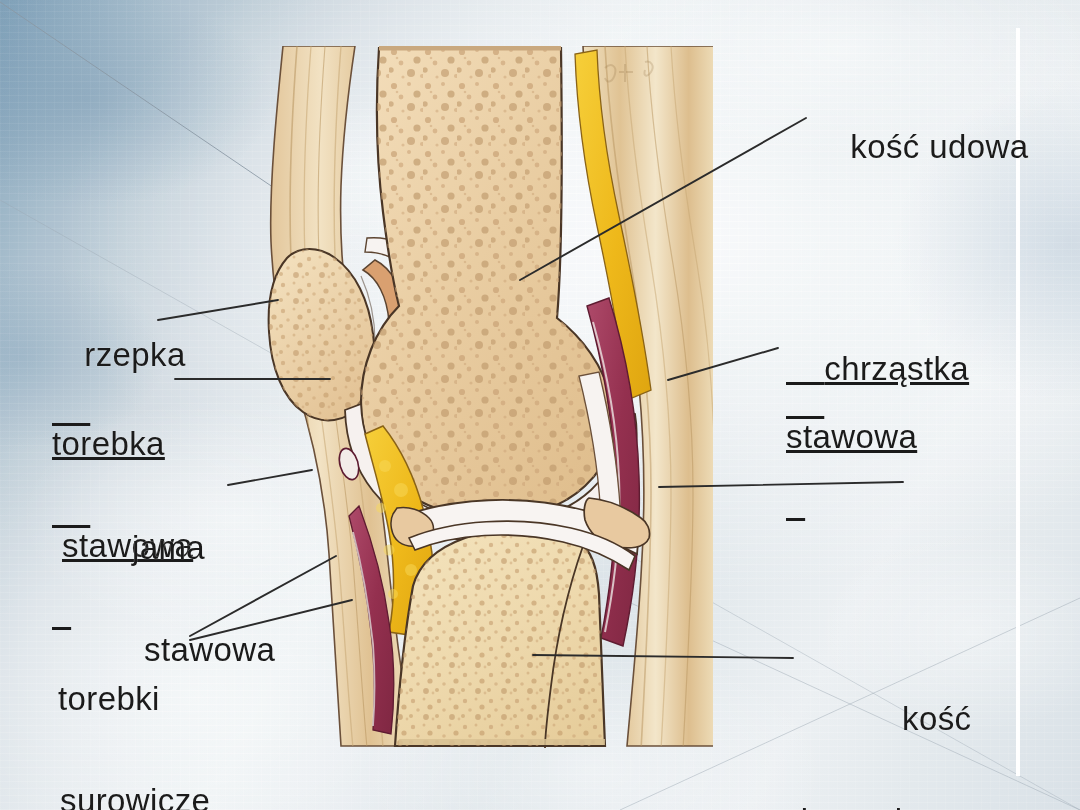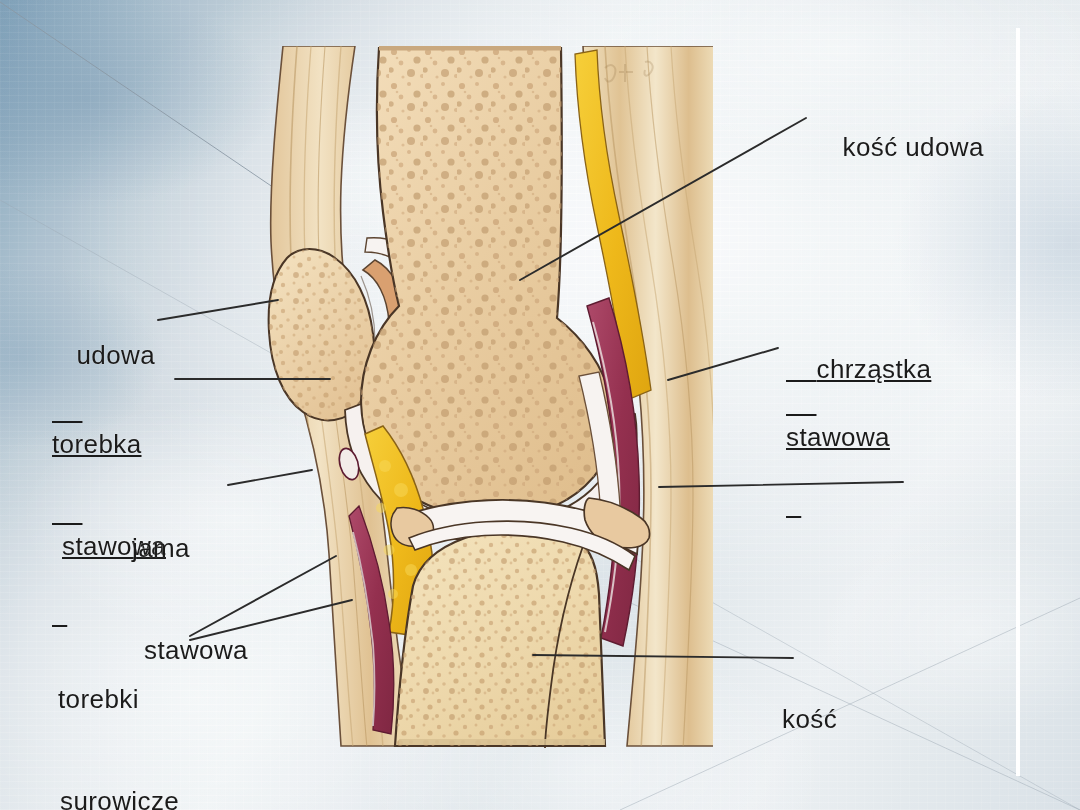--- a/index.html
+++ b/index.html
@@ -76,32 +76,32 @@
     width: 460px;
     height: 706px;
   }
   #illustration svg { display: block; width: 100%; height: 100%; }
 
   
   .label {
     position: absolute;
     color: #1b1b1b;
     font-family: "Liberation Sans", sans-serif;
-    font-size: 26px;
+    font-size: 33px;
     line-height: 34px;
     letter-spacing: .4px;
     white-space: pre;
     text-shadow: 0 0 1px rgba(255,255,255,.8);
   }
   .label.right { text-align: left; }
   .lbl-kosc-udowa      { left: 812px; top: 96px; }
   .lbl-chrzastka       { left: 786px; top: 318px; text-decoration: underline; }
   .lbl-lakotka         { left: 908px; top: 462px; }
   .lbl-kosc-piszcz     { left: 782px; top: 634px; }
-  .lbl-kosc-piszcz .l1 { display: block; }
+  .lbl-kosc-piszcz .l1 { display: block; margin-left: 120px; }
   .lbl-kosc-piszcz .l2 { display: block; margin-left: 0; }
   .lbl-rzepka          { left: 46px; top: 304px; }
   .lbl-torebka         { left: 52px; top: 359px; text-decoration: underline; }
   .lbl-torebka .l2     { display: block; margin-left: 10px; }
   .lbl-jama            { left: 84px; top: 463px; margin-left: 48px; }
   .lbl-jama .l2        { display: block; margin-left: 12px; }
   .lbl-torebki-sur     { left: 58px; top: 614px; }
   .lbl-torebki-sur .l2 { display: block; margin-left: 2px; }
   .leader-svg {
     position: absolute;
@@ -330,21 +330,21 @@
     <span class="l2" style="display:block">stawowa</span>
   </div>
 
 
   <div class="label right lbl-kosc-piszcz">
     <span class="l1">kość</span>
     <span class="l2">piszczelowa</span>
   </div>
 
   <div class="label lbl-rzepka">
-    <span>udowa</span>
+    <span>rzepka</span>
   </div>
 
   <div class="label lbl-torebka">
     <span class="l1" style="display:block">torebka</span>
     <span class="l2">stawowa</span>
   </div>
 
   <div class="label lbl-jama">
     <span class="l1" style="display:block">jama</span>
     <span class="l2">stawowa</span>

